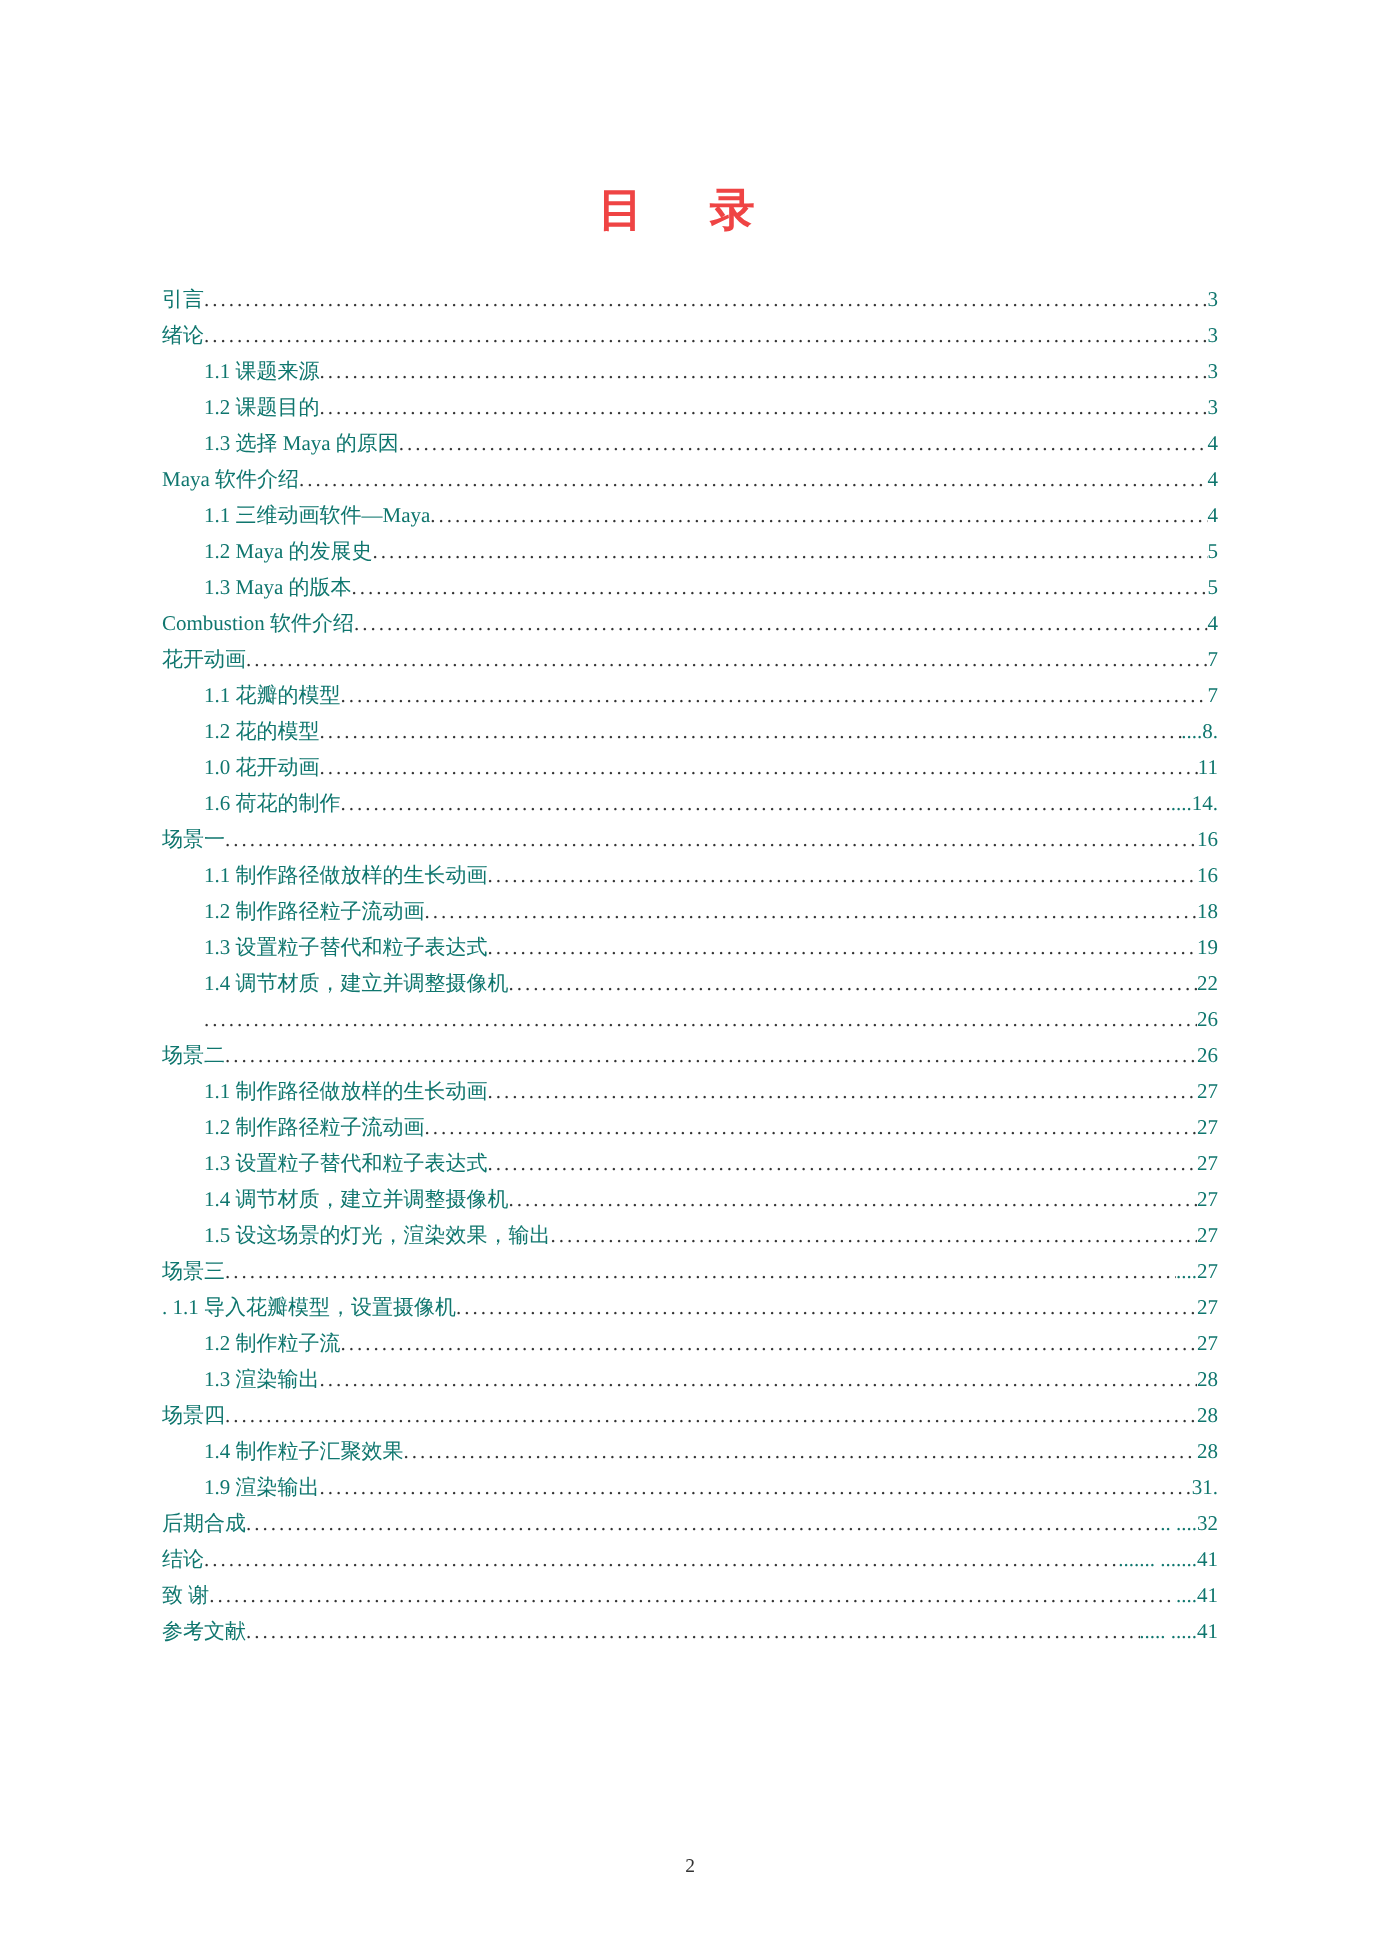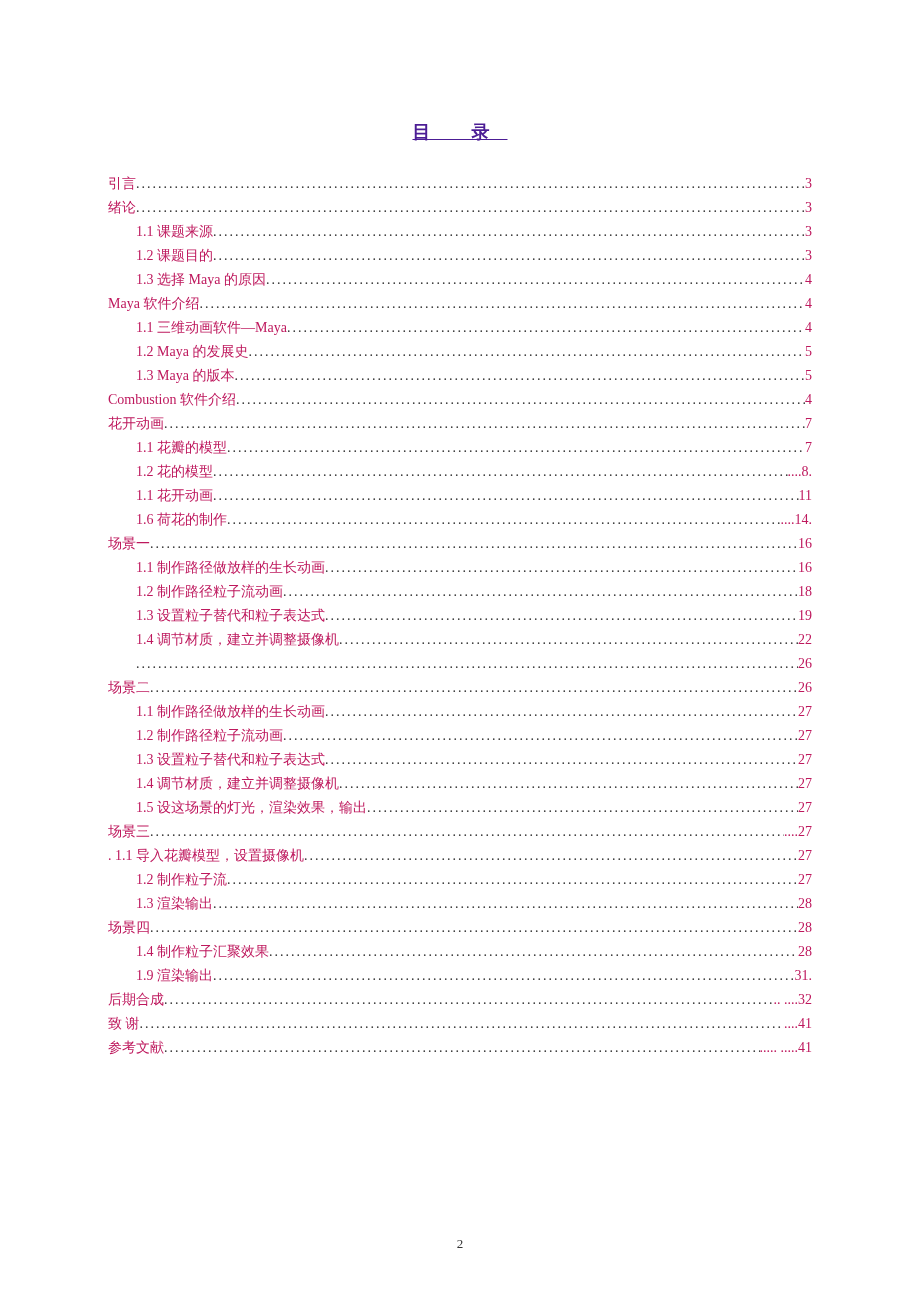--- a/index.html
+++ b/index.html
@@ -7,34 +7,33 @@
       width: 920px;
       height: 1302px;
       background: #fff;
       font-family: "SimSun", "宋体", serif;
       padding: 120px 108px 40px 108px;
       color: #333;
       position: relative;
     }
     .title {
       text-align: center;
-      font-size: 18px;
+      font-size: 30px;
       font-weight: bold;
-      color: #4c1d95;
+      color: #ef4444;
       letter-spacing: 18px;
       margin-bottom: 28px;
       font-family: "SimHei", "黑体", sans-serif;
-      text-decoration: underline;
     }
     .toc-line {
       display: flex;
       align-items: center;
       font-size: 14px;
       line-height: 24px;
-      color: #be185d;
+      color: #0f766e;
       white-space: nowrap;
     }
     .toc-line.indent { padding-left: 28px; }
     .toc-label { flex: 0 0 auto; }
     .toc-dots {
       flex: 1 1 auto;
       overflow: hidden;
       letter-spacing: 2px;
       color: #333;
     }
@@ -118,21 +117,21 @@
       <span class="toc-label">1.1 花瓣的模型 </span>
       <span class="toc-dots"></span>
       <span class="toc-page">7</span>
     </div>
     <div class="toc-line indent">
       <span class="toc-label">1.2 花的模型</span>
       <span class="toc-dots"></span>
       <span class="toc-page"> ....8.</span>
     </div>
     <div class="toc-line indent">
-      <span class="toc-label">1.1 花开动画</span>
+      <span class="toc-label">1.0 花开动画</span>
       <span class="toc-dots"></span>
       <span class="toc-page">11</span>
     </div>
     <div class="toc-line indent">
       <span class="toc-label">1.6 荷花的制作</span>
       <span class="toc-dots"></span>
       <span class="toc-page"> ....14.</span>
     </div>
     <div class="toc-line">
       <span class="toc-label">场景一</span>
@@ -227,20 +226,25 @@
       <span class="toc-label">1.9 渲染输出</span>
       <span class="toc-dots"></span>
       <span class="toc-page">31.</span>
     </div>
     <div class="toc-line">
       <span class="toc-label">后期合成</span>
       <span class="toc-dots"></span>
       <span class="toc-page">.. ....32</span>
     </div>
     <div class="toc-line">
+      <span class="toc-label">结论</span>
+      <span class="toc-dots"></span>
+      <span class="toc-page"> ....... .......41</span>
+    </div>
+    <div class="toc-line">
       <span class="toc-label">致    谢</span>
       <span class="toc-dots"></span>
       <span class="toc-page"> ....41</span>
     </div>
     <div class="toc-line">
       <span class="toc-label">参考文献</span>
       <span class="toc-dots"></span>
       <span class="toc-page"> ..... .....41</span>
     </div>
   </div>

